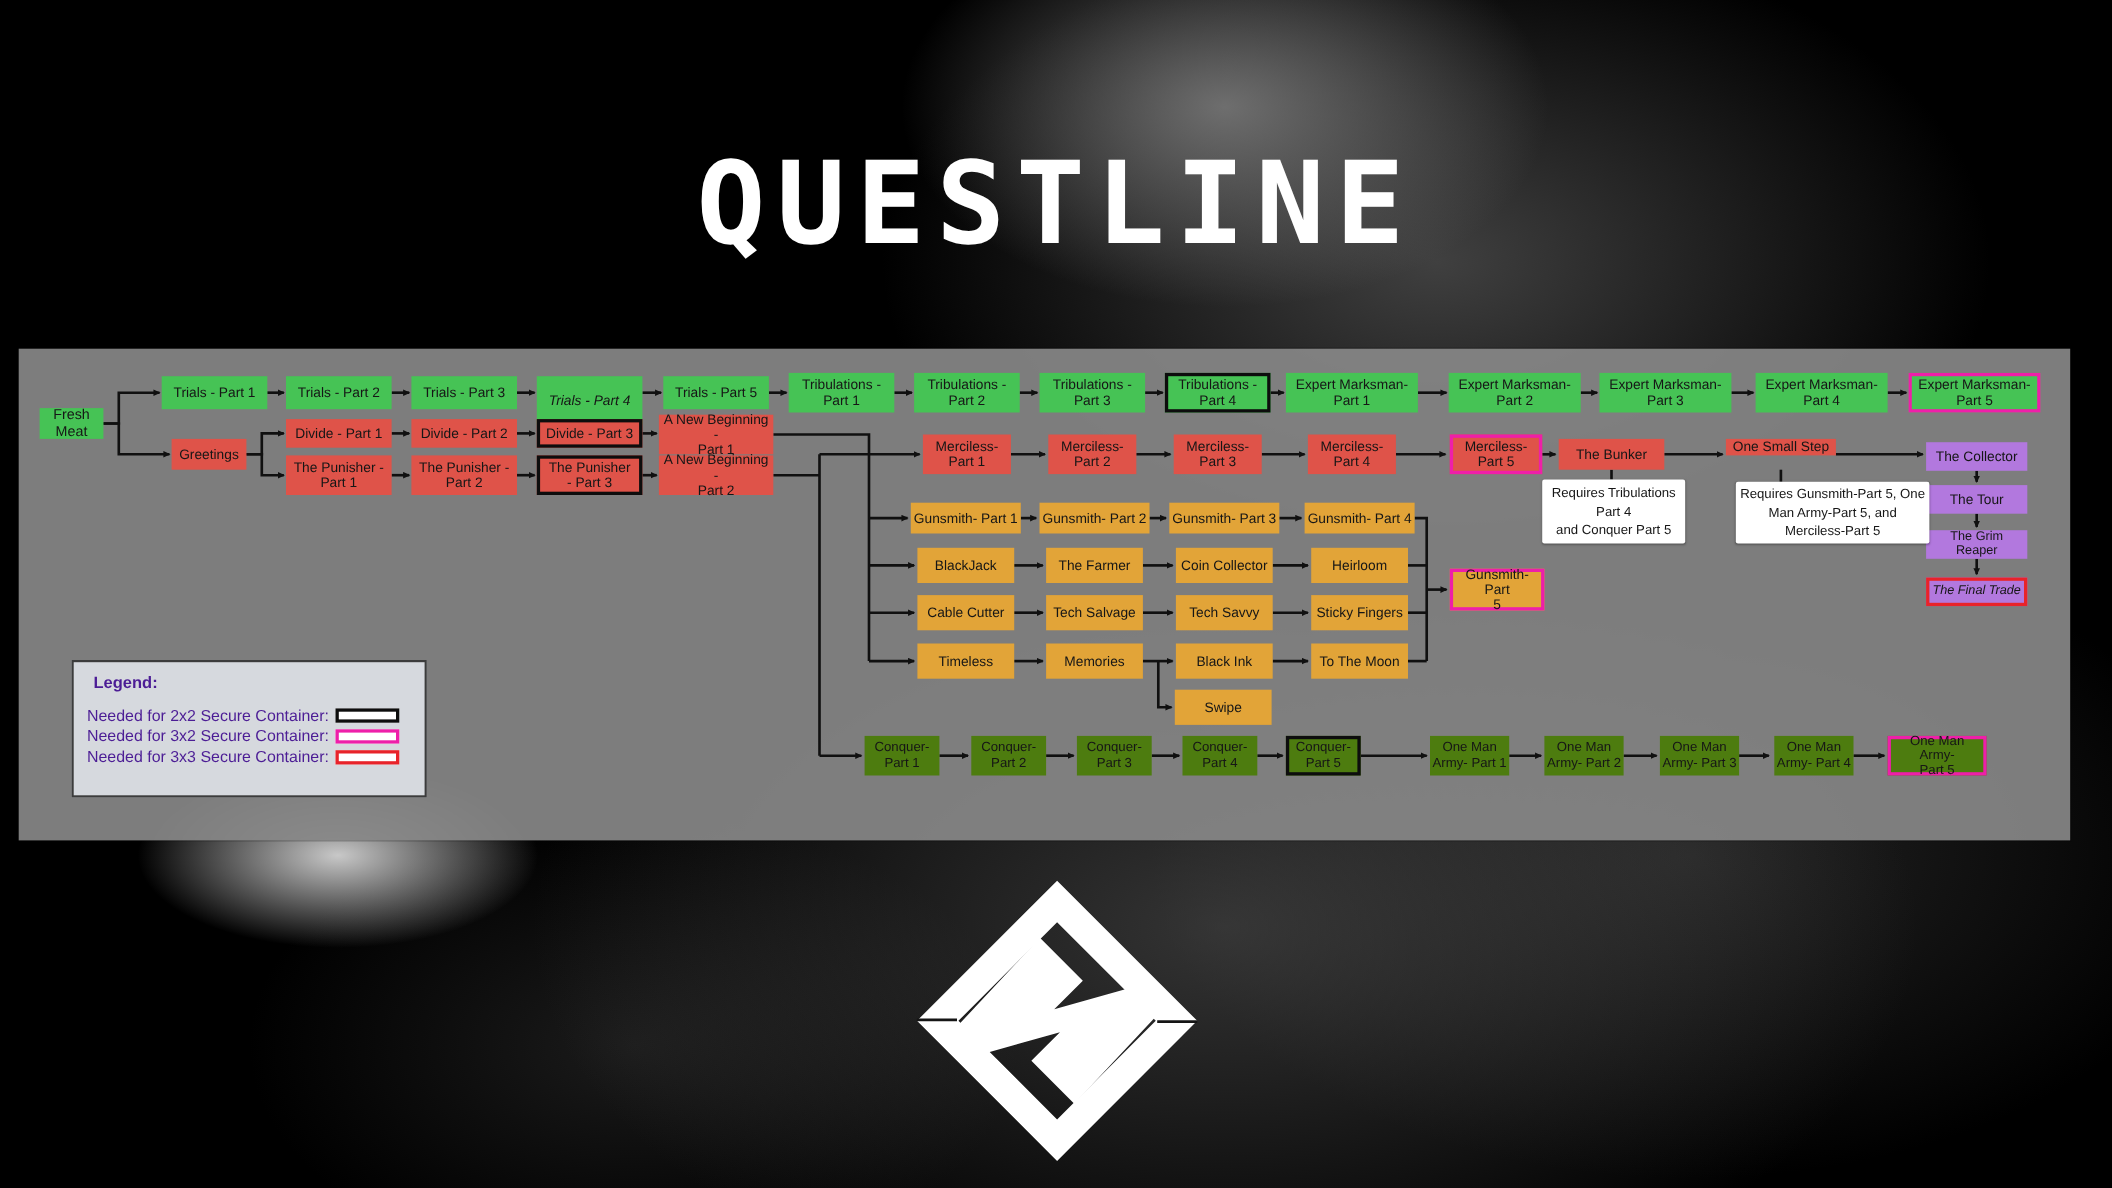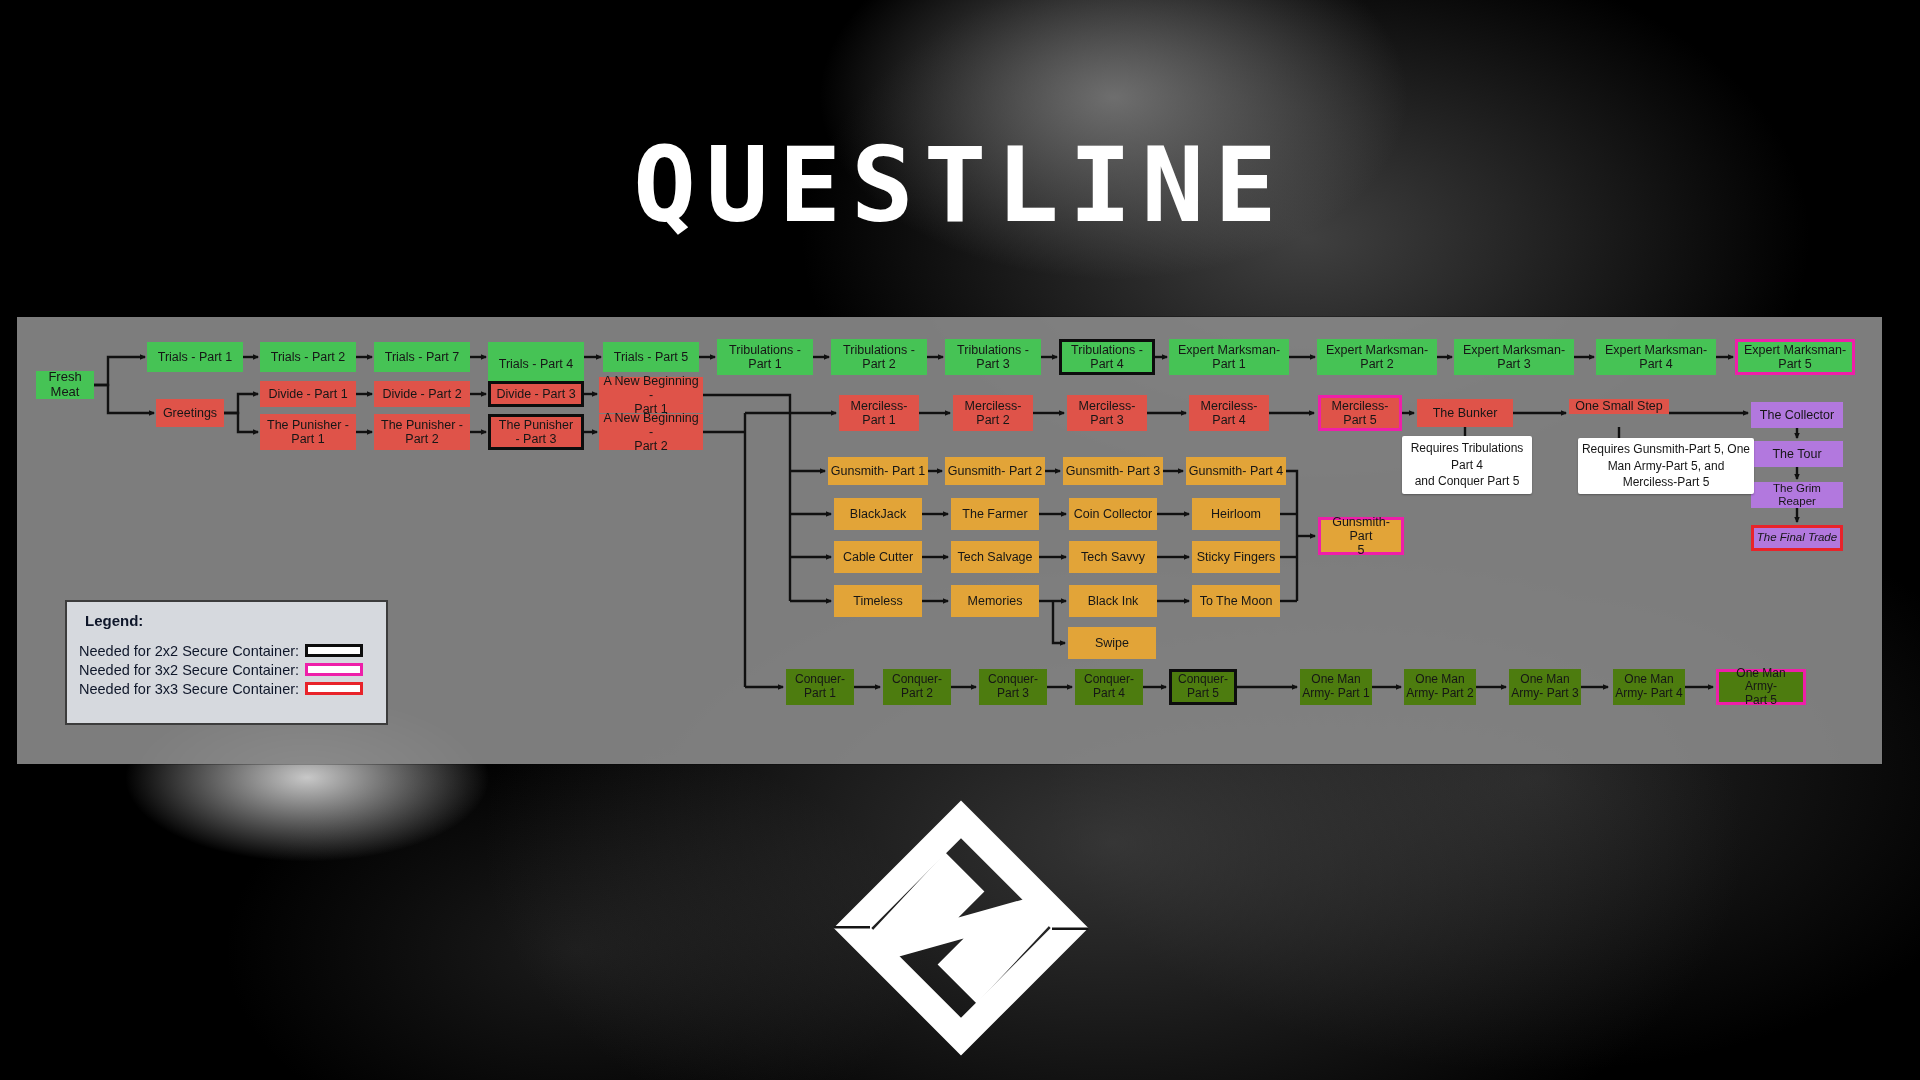--- a/index.html
+++ b/index.html
@@ -22,21 +22,21 @@
   #edges{position:absolute;left:0;top:0;width:1920px;height:1080px;}
   .edge{fill:none;stroke:#101010;stroke-width:2.4;}
   .node{position:absolute;display:flex;align-items:center;justify-content:center;
     text-align:center;color:#161616;box-sizing:border-box;padding:1px 2px;
     white-space:pre-line;line-height:1.14;font-size:12.5px;}
   .c-g{background:#46c355;} .c-r{background:#df5349;} .c-o{background:#e2a438;}
   .c-b{background:#4d7c0f;} .c-p{background:#b278de;}
   .c-w{background:#ffffff;border-radius:2px;line-height:1.4;box-shadow:0 1px 2px rgba(0,0,0,.3);}
   .b-k{border:3px solid #0d0d0d;} .b-m{border:3px solid #ee1fa9;} .b-rd{border:3px solid #e8232a;font-style:italic;}
   .legend{position:absolute;left:65px;top:600px;width:323px;height:125px;box-sizing:border-box;
-    background:#d6d9de;border:2px solid #3c3c3c;color:#0f172a;}
+    background:#d6d9de;border:2px solid #3c3c3c;color:#4c1d95;}
   .legend-title{font-weight:bold;font-size:15px;margin:10px 0 14px 18px;}
   .legend-row{display:flex;align-items:center;justify-content:flex-start;
     margin:0 12px 4px 12px;font-size:14.5px;height:15px;}
   .legend-row .lab{flex:0 0 auto;}
   .legend-row .sw{flex:0 0 auto;width:58px;height:13px;box-sizing:border-box;
     background:#fff;margin-left:6px;}
   .logo{position:absolute;left:831px;top:798px;width:260px;height:260px;}
 </style>
 </head>
 <body>
@@ -124,22 +124,22 @@
         <polyline points="1476,687 1506,687" class="edge" marker-end="url(#arrow)"></polyline>
         <polyline points="1581,687 1608,687" class="edge" marker-end="url(#arrow)"></polyline>
         <polyline points="1685,687 1713,687" class="edge" marker-end="url(#arrow)"></polyline>
       </g>
   </svg>
 
   <div id="nodes">
       <div class="node c-g" style="left: 36px; top: 371px; width: 58px; height: 28px; font-size: 13px;">Fresh Meat</div>
       <div class="node c-g" style="left: 147px; top: 342px; width: 96px; height: 30px;">Trials - Part 1</div>
       <div class="node c-g" style="left: 260px; top: 342px; width: 96px; height: 30px;">Trials - Part 2</div>
-      <div class="node c-g" style="left: 374px; top: 342px; width: 96px; height: 30px;">Trials - Part 7</div>
-      <div class="node c-g" style="left: 488px; top: 342px; width: 96px; height: 44px;">Trials - Part 4</div>
+      <div class="node c-g" style="left: 374px; top: 342px; width: 96px; height: 30px;">Trials - Part 3</div>
+      <div class="node c-g" style="left: 488px; top: 342px; width: 96px; height: 44px; font-style: italic;">Trials - Part 4</div>
       <div class="node c-g" style="left: 603px; top: 342px; width: 96px; height: 30px;">Trials - Part 5</div>
       <div class="node c-g" style="left: 717px; top: 339px; width: 96px; height: 36px;">Tribulations -
 Part 1</div>
       <div class="node c-g" style="left: 831px; top: 339px; width: 96px; height: 36px;">Tribulations -
 Part 2</div>
       <div class="node c-g" style="left: 945px; top: 339px; width: 96px; height: 36px;">Tribulations -
 Part 3</div>
       <div class="node c-g b-k" style="left: 1059px; top: 339px; width: 96px; height: 36px;">Tribulations -
 Part 4</div>
       <div class="node c-g" style="left: 1169px; top: 339px; width: 120px; height: 36px;">Expert Marksman-

